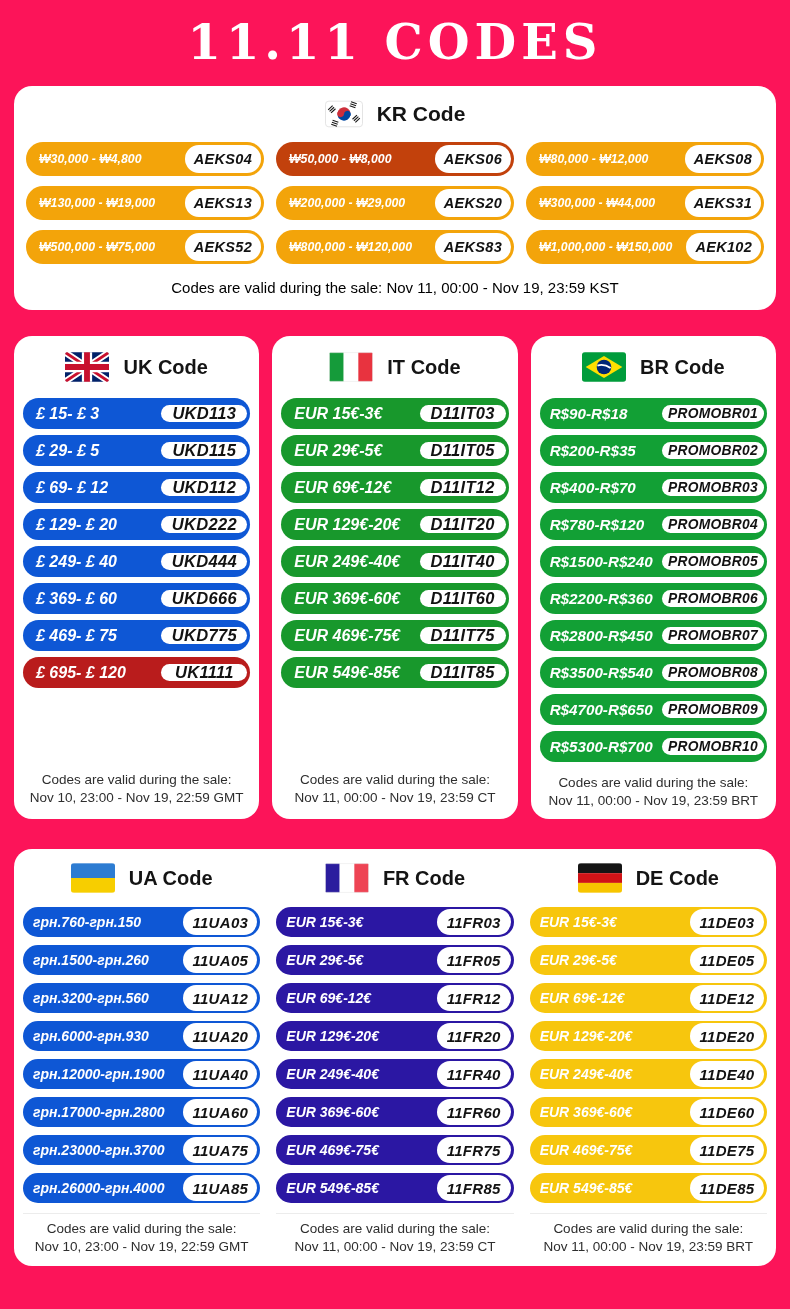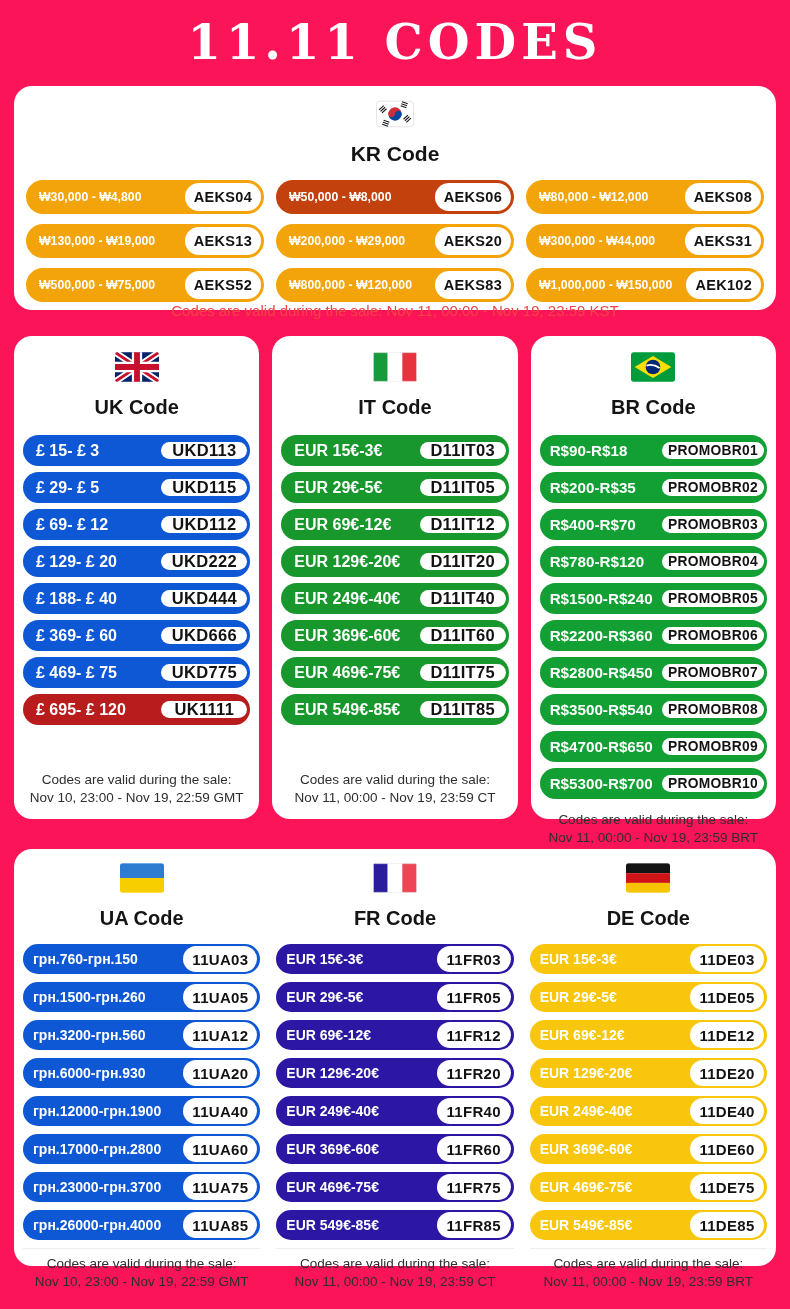--- a/index.html
+++ b/index.html
@@ -19,46 +19,46 @@
 
   .card {
     background: #ffffff;
     border-radius: 18px;
     margin: 0 14px;
   }
 
   
   .card-header {
     display: flex; align-items: center; justify-content: center;
-    gap: 14px; font-weight: 700; font-size: 21px; color: #141414; flex-direction: column;
+    gap: 14px; font-weight: 700; font-size: 21px; color: #141414;
   }
   .flag { display: block; border-radius: 3px; }
 
   
   .pill {
     display: flex; align-items: center; justify-content: space-between;
     border-radius: 999px; color: #fff; font-weight: 700;
-    padding: 0 3px 0 13px; white-space: nowrap;
+    padding: 0 3px 0 13px; white-space: nowrap; font-style: italic;
   }
   .pill-code {
     background: #fff; color: #121212; font-weight: 700;
     border-radius: 999px; display: flex; align-items: center; justify-content: center;
     flex: 0 0 auto; letter-spacing: .3px;
   }
 
   
   .kr-card { height: 224px; padding: 14px 12px 12px; display: flex; flex-direction: column; }
   .kr-card .card-header { margin-bottom: 14px; }
   .kr-grid {
     display: grid; grid-template-columns: 1fr 1fr 1fr;
     column-gap: 12px; row-gap: 10px;
   }
   .kr-grid .pill { height: 34px; font-size: 12.3px; }
   .kr-grid .pill-code { height: 28px; font-size: 14.5px; min-width: 66px; padding: 0 9px; }
-  .kr-footer { margin-top: auto; text-align: center; font-size: 15px; color: #ef4444; padding-bottom: 2px; }
+  .kr-footer { margin-top: auto; text-align: center; font-size: 15px; color: #000000; padding-bottom: 2px; }
 
   
   .row2 { display: flex; gap: 13px; margin: 26px 14px 0; height: 483px; }
   .row2 .card { flex: 1; margin: 0; padding: 16px 9px 12px; display: flex; flex-direction: column; }
   .row2 .card-header { margin-bottom: 16px; font-size: 20px; }
   .row2 .pill { height: 31px; font-size: 16px; margin-bottom: 6px; }
   .row2 .pill-code { height: 17px; font-size: 16.5px; min-width: 86px; padding: 0 10px; }
   .row2 .card-br .pill-code { font-size: 13.8px; min-width: 100px; padding: 0 6px; }
   .row2 .card-br .pill { font-size: 15.2px; padding-left: 10px; }
 
@@ -174,21 +174,21 @@
           </div>
           <div class="pill" style="background: rgb(14, 87, 213);">
             <span class="pill-amount">£ 69- £ 12</span>
             <span class="pill-code">UKD112</span>
           </div>
           <div class="pill" style="background: rgb(14, 87, 213);">
             <span class="pill-amount">£ 129- £ 20</span>
             <span class="pill-code">UKD222</span>
           </div>
           <div class="pill" style="background: rgb(14, 87, 213);">
-            <span class="pill-amount">£ 188- £ 40</span>
+            <span class="pill-amount">£ 249- £ 40</span>
             <span class="pill-code">UKD444</span>
           </div>
           <div class="pill" style="background: rgb(14, 87, 213);">
             <span class="pill-amount">£ 369- £ 60</span>
             <span class="pill-code">UKD666</span>
           </div>
           <div class="pill" style="background: rgb(14, 87, 213);">
             <span class="pill-amount">£ 469- £ 75</span>
             <span class="pill-code">UKD775</span>
           </div>

